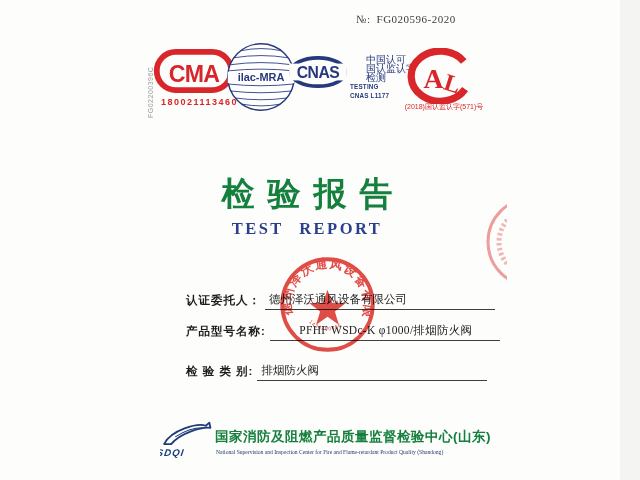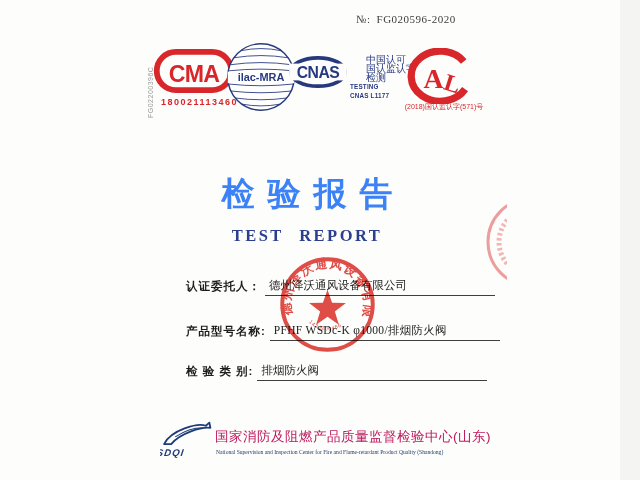--- a/index.html
+++ b/index.html
@@ -23,45 +23,45 @@
   .cnas-svg{position:absolute;left:289px;top:51px;}
   .cnas-text{position:absolute;left:350px;top:55px;color:#27397e;line-height:9px;}
   .cnas-text .zh{font-size:10px;font-weight:normal;padding-left:16px;}
   .cnas-text .en{font-size:6.3px;font-weight:bold;letter-spacing:.2px;}
   .cal-svg{position:absolute;left:407px;top:48px;}
   .cal-caption{position:absolute;left:392px;top:102px;width:104px;text-align:center;
     color:#d8262a;font-size:7px;white-space:nowrap;}
 
   
   .title-block{position:absolute;left:150px;top:172px;width:314px;text-align:center;}
-  .title-zh{font-size:33px;font-weight:bold;color:#3b82f6;letter-spacing:13px;text-indent:13px;}
-  .title-en{margin-top:9px;font-family:"Liberation Serif",serif;font-size:16.5px;font-weight:bold;
+  .title-zh{font-size:33px;font-weight:bold;color:#15803d;letter-spacing:13px;text-indent:13px;}
+  .title-en{margin-top:2px;font-family:"Liberation Serif",serif;font-size:16.5px;font-weight:bold;
     color:#2a3f8e;letter-spacing:2.5px;word-spacing:9px;}
 
   
   .field-row{position:absolute;left:186px;display:flex;align-items:flex-end;}
   .field-row .lbl{font-size:11.5px;font-weight:600;color:#1c1c1c;letter-spacing:1px;
     white-space:nowrap;margin-right:4px;padding-bottom:2px;}
   .field-row .val{width:224px;border-bottom:1.4px solid #3e3e3e;font-size:11.5px;
     color:#1c1c1c;padding:0 2px 2px 4px;white-space:nowrap;}
-  .row-1{top:278px;}
-  .row-2{top:323px;}
+  .row-1{top:292px;}
+  .row-2{top:323px;text-align:center;}
   .row-3{top:363px;}
   .val-mono{font-family:"Liberation Serif",serif;letter-spacing:.3px;}
 
   
   .company-seal{position:absolute;left:279px;top:256px;width:97px;height:97px;
     mix-blend-mode:multiply;opacity:.92;}
   .edge-seal{position:absolute;left:480px;top:194px;width:27px;height:100px;overflow:hidden;
     mix-blend-mode:multiply;opacity:.55;}
 
   
   .sdqi-svg{position:absolute;left:160px;top:419px;}
-  .footer-zh{position:absolute;left:215px;top:428px;font-size:13.5px;font-weight:normal;
-    color:#be185d;letter-spacing:.5px;white-space:nowrap;}
+  .footer-zh{position:absolute;left:215px;top:428px;font-size:13.5px;font-weight:bold;
+    color:#15803d;letter-spacing:.5px;white-space:nowrap;}
   .footer-en{position:absolute;left:216px;top:449px;font-family:"Liberation Serif",serif;
     font-size:5.6px;color:#27406e;white-space:nowrap;}
 </style>
 </head>
 <body>
 
 <div class="page">
 
   <div class="report-no">
     <span>№:</span><span class="num">FG020596-2020</span>

